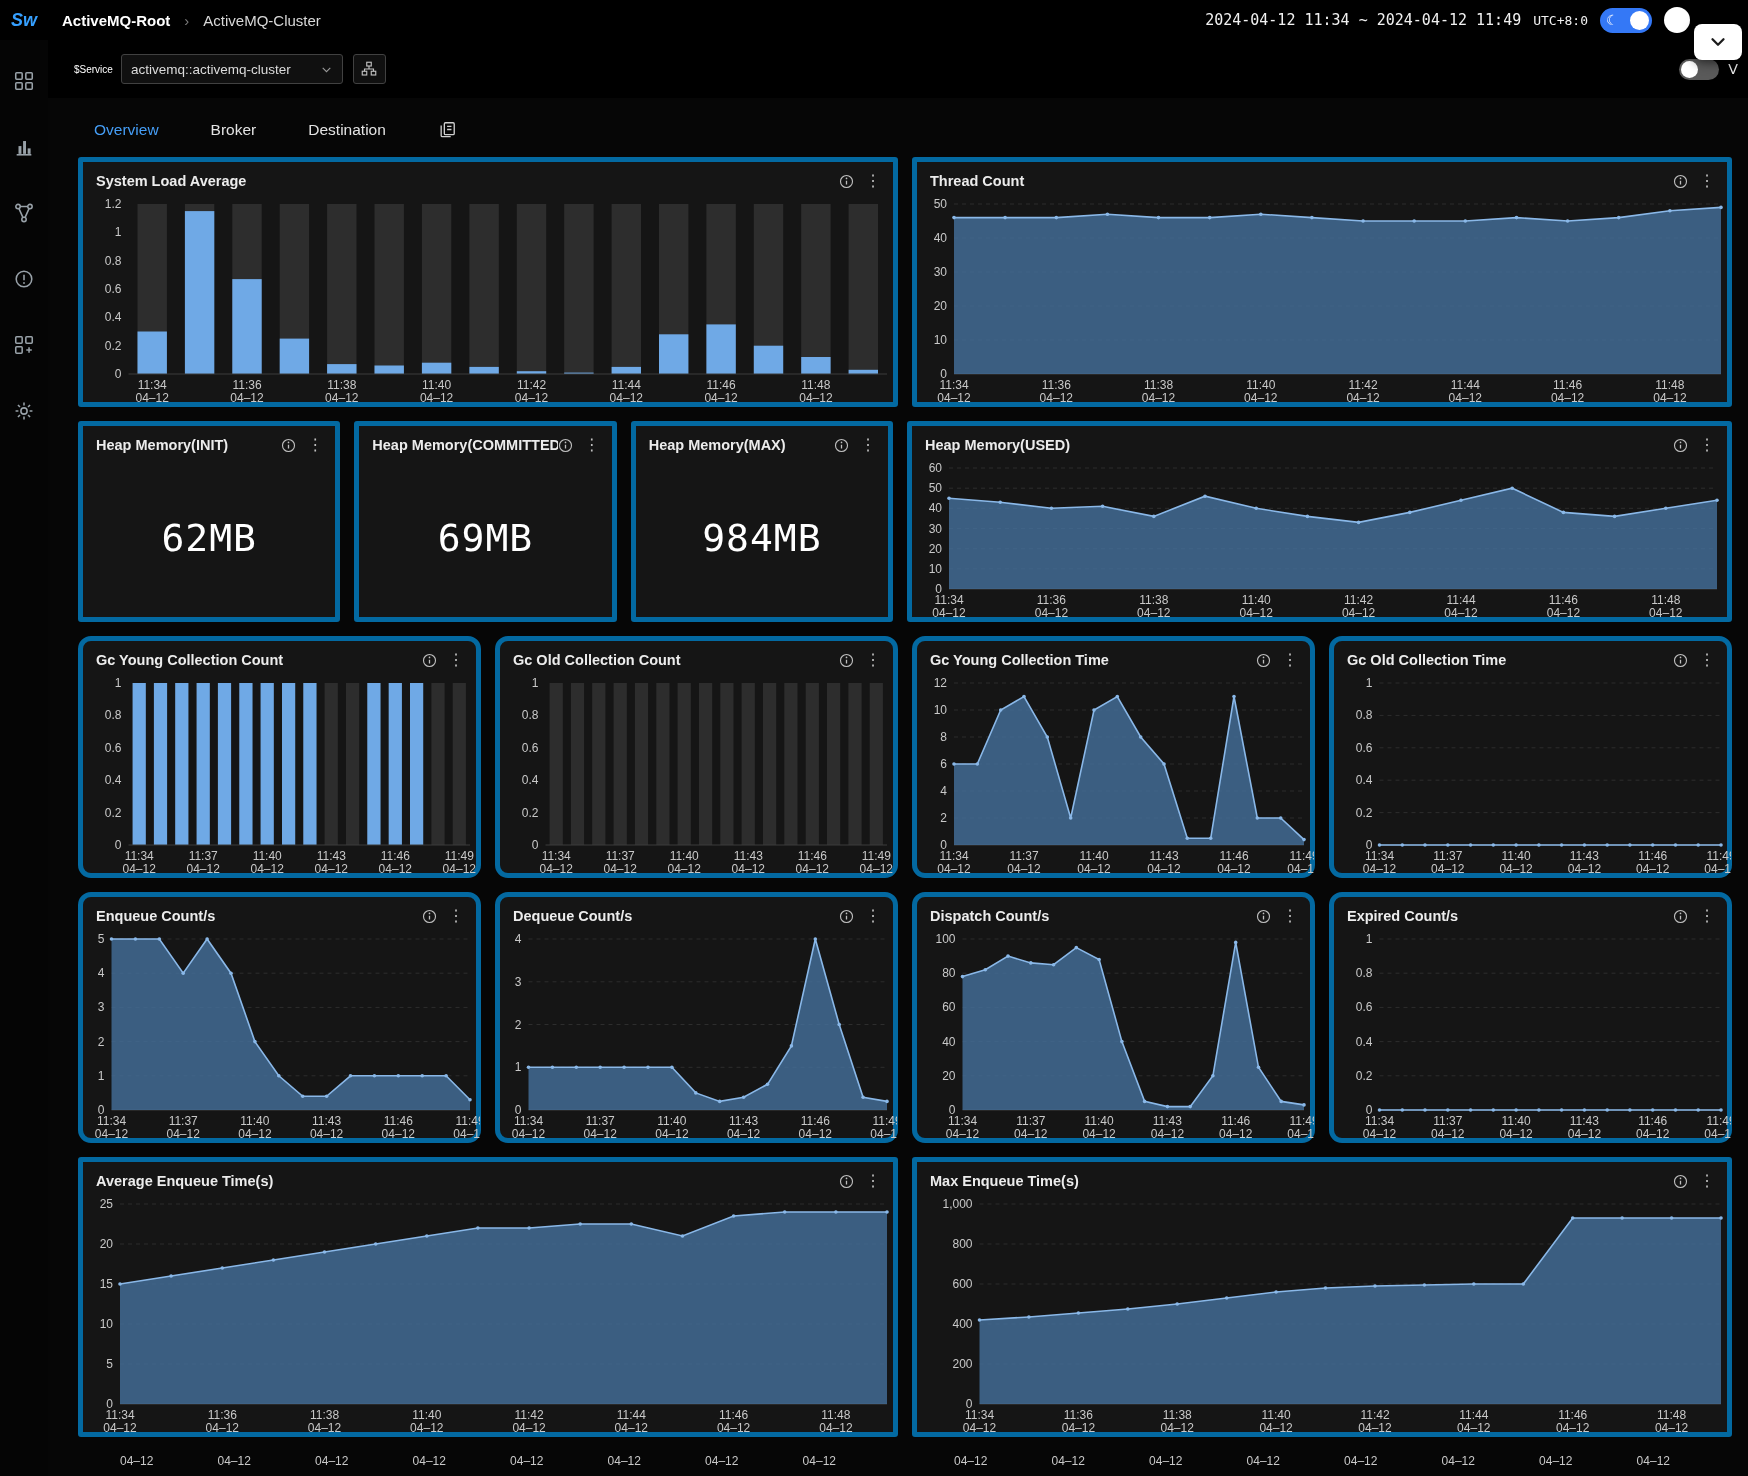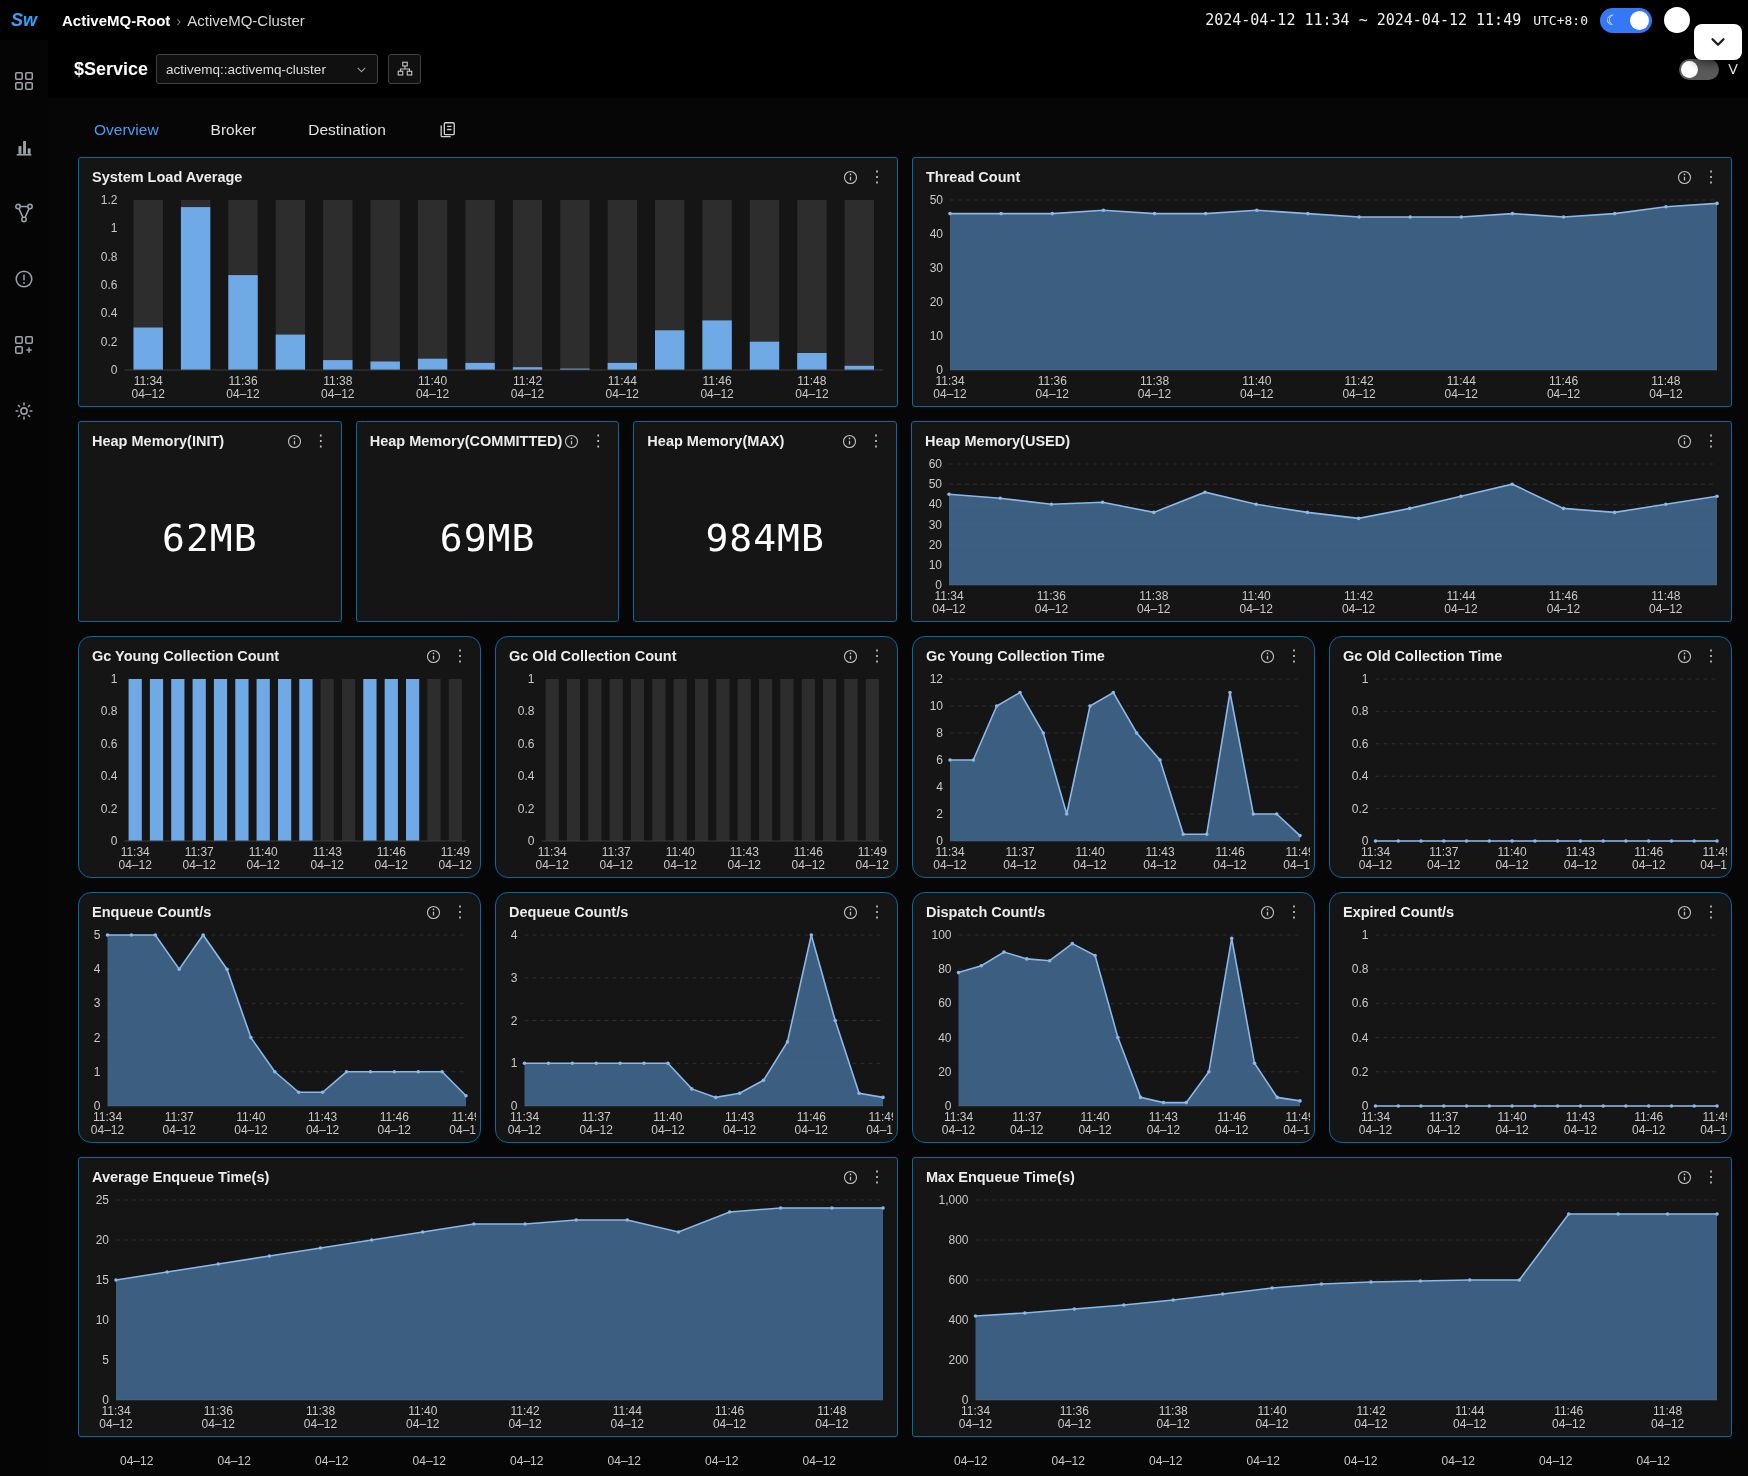--- a/index.html
+++ b/index.html
@@ -6,57 +6,57 @@
   html,body { width:1748px; height:1476px; overflow:hidden; }
   body {
     background:#060606;
     font-family:"Liberation Sans", sans-serif;
     color:#e6e6e6;
     position:relative;
   }
   
   .topbar { height:40px; background:#000; display:flex; align-items:center; position:relative; z-index:5; }
   .logo { width:48px; display:flex; align-items:center; justify-content:center; color:#36a0ff; font-weight:bold; font-size:18px; font-style:italic; cursor:pointer; }
-  .breadcrumb { display:flex; align-items:center; gap:6px; margin-left:14px; font-size:15px; }
+  .breadcrumb { display:flex; align-items:center; gap:14px; margin-left:14px; font-size:15px; }
   .bc-root { font-weight:bold; color:#fff; cursor:pointer; }
   .bc-sep { color:#7d7d7d; font-size:15px; }
   .bc-cur { color:#d8d8d8; }
   .top-right { margin-left:auto; display:flex; align-items:center; gap:12px; padding-right:58px; }
   .timerange { font-family:"DejaVu Sans Mono", monospace; font-size:15px; color:#f1f1f1; }
   .timezone { font-family:"DejaVu Sans Mono", monospace; font-size:13px; color:#f1f1f1; }
   .moon-toggle { width:52px; height:25px; border-radius:13px; background:#3478f6; display:inline-flex; align-items:center; padding:0 3px; cursor:pointer; }
   .moon { color:#fff; font-size:14px; line-height:1; margin-left:3px; }
   .knob { width:19px; height:19px; border-radius:50%; background:#fff; margin-left:auto; }
   .avatar-dot { width:26px; height:26px; border-radius:50%; background:#fff; }
   .collapse-btn { position:absolute; top:24px; right:6px; width:48px; height:36px; background:#fff; border:none; border-radius:8px; box-shadow:0 2px 12px rgba(0,0,0,.65); z-index:30; display:flex; align-items:center; justify-content:center; cursor:pointer; }
   
   .sidebar { position:absolute; left:0; top:40px; bottom:0; width:48px; background:#050505; display:flex; flex-direction:column; align-items:center; padding-top:26px; gap:36px; z-index:4; }
   .sb-item { width:30px; height:30px; display:flex; align-items:center; justify-content:center; cursor:pointer; border-radius:4px; }
   
   .main { margin-left:48px; padding:0 16px 0 30px; }
   .servicebar { height:58px; background:#000; display:flex; align-items:center; position:relative; margin:0 -16px 0 -30px; padding:0 10px 0 26px; }
-  .svc-label { font-size:18px; font-weight:bold; color:#fff; margin-right:8px; }
+  .svc-label { font-size:10px; font-weight:normal; color:#fff; margin-right:8px; }
   .select { width:222px; height:30px; background:#101010; border:1px solid #414141; border-radius:3px; display:flex; align-items:center; padding:0 9px; color:#dcdcdc; font-size:13.5px; cursor:pointer; }
   .select .chev { margin-left:auto; display:flex; }
   .iconbtn { width:33px; height:30px; border:1px solid #414141; border-radius:3px; background:#101010; display:flex; align-items:center; justify-content:center; margin-left:10px; cursor:pointer; }
   .sb-right { margin-left:auto; display:flex; align-items:center; gap:9px; font-size:14.5px; color:#f0f0f0; }
   .switch { width:40px; height:21px; border-radius:11px; background:#5a5a5a; position:relative; cursor:pointer; }
   .switch::after { content:""; position:absolute; left:2px; top:2px; width:17px; height:17px; border-radius:50%; background:#fff; }
   
   .tabs { display:flex; align-items:center; gap:52px; padding:22px 0 18px 16px; }
   .tab { font-size:15.5px; color:#e3e3e3; cursor:pointer; }
   .tab.active { color:#459df5; }
   .tab-icon { display:flex; cursor:pointer; }
   
   .row { display:flex; gap:14px; margin-bottom:14px; }
   .half { flex:1 1 0; min-width:0; }
   .trio { display:flex; gap:14px; }
   .trio .panel { flex:1 1 0; }
   .quad .panel { flex:1 1 0; min-width:0;border-radius:13px; }
-  .panel { background:#151515; border:1px solid #0369a1; border-radius:3px; display:flex; flex-direction:column; min-width:0; }
+  .panel { background:#151515; border:5px solid #0369a1; border-radius:3px; display:flex; flex-direction:column; min-width:0; }
   .phead { display:flex; align-items:center; padding:11px 12px 5px 13px; }
   .ptitle { flex:1; font-size:14.5px; font-weight:bold; color:#ececec; white-space:nowrap; overflow:hidden; }
   .picons { display:flex; align-items:center; gap:11px; }
   .icon-kebab { color:#bfbfbf; font-size:16px; line-height:1; cursor:pointer; }
   .icon-info { display:flex; cursor:pointer; }
   .pbody { flex:1; position:relative; }
   .chart { position:absolute; inset:2px 4px 2px 4px; }
   .center { display:flex; align-items:center; justify-content:center; }
   .bigval { font-family:"DejaVu Sans Mono", monospace; font-size:38px; color:#fff; letter-spacing:1px; }
   svg text { fill:#c9c9c9; }

